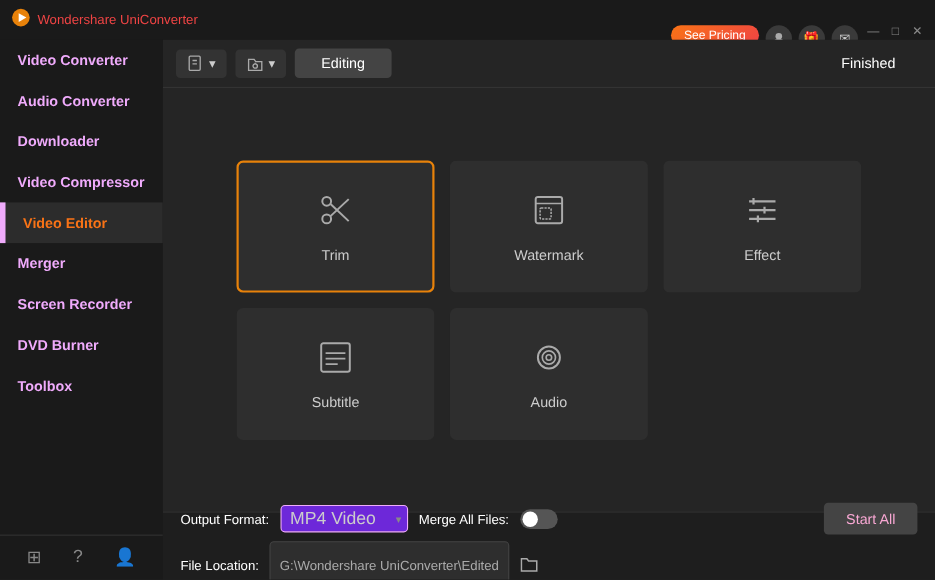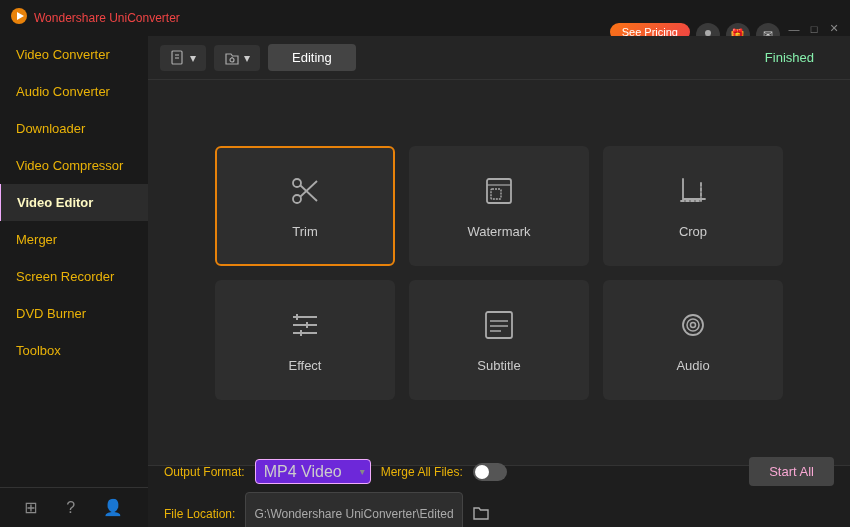--- a/index.html
+++ b/index.html
@@ -79,30 +79,31 @@
     .sidebar {
       width: 148px;
       background: #1a1a1a;
       display: flex;
       flex-direction: column;
       flex-shrink: 0;
     }
     .sidebar-item {
       padding: 11px 16px;
       font-size: 13px;
-      color: #eab308;
-      cursor: pointer;
-      display: flex;
-      align-items: center;
+      color: #f0abfc;
+      cursor: pointer;
+      display: flex;
+      align-items: center;
+      font-weight: bold;
     }
     .sidebar-item.active {
       background: #2c2c2c;
-      color: #fef9c3;
+      color: #f97316;
       font-weight: 600;
-      border-left: 1px solid #f0abfc;
+      border-left: 5px solid #f0abfc;
     }
     .sidebar-spacer { flex: 1; }
     .sidebar-bottom {
       display: flex;
       align-items: center;
       justify-content: space-around;
       padding: 10px;
       border-top: 1px solid #333;
     }
     .sidebar-bottom-icon {
@@ -152,21 +153,21 @@
       justify-content: space-between;
       flex: 1;
       gap: 0;
     }
     .tab-btn {
       padding: 6px 24px;
       font-size: 13px;
       cursor: pointer;
       border: none;
       background: transparent;
-      color: #86efac;
+      color: #ffffff;
       border-radius: 4px;
     }
     .tab-btn.active {
       background: #444;
       color: #fff;
       border-radius: 4px;
     }
 
     
     .editor-content {
@@ -219,21 +220,21 @@
       gap: 6px;
       flex-shrink: 0;
     }
     .bottom-row {
       display: flex;
       align-items: center;
       gap: 10px;
     }
     .bottom-label {
       font-size: 12px;
-      color: #eab308;
+      color: #ffffff;
     }
     .format-select {
       background: #6d28d9;
       border: 1px solid #f0abfc;
       border-radius: 4px;
       color: #ccc;
       padding: 3px 24px 3px 8px;
       font-size: 16px;
       appearance: none;
       -webkit-appearance: none;
@@ -408,29 +409,20 @@
           <span class="editor-card-icon">
             <svg width="36" height="36" viewBox="0 0 36 36" fill="none">
               <rect x="6" y="6" width="24" height="24" rx="2" stroke="#aaa" stroke-width="1.8"></rect>
               <line x1="6" y1="12" x2="30" y2="12" stroke="#aaa" stroke-width="1.2"></line>
               <rect x="10" y="16" width="10" height="10" rx="1" stroke="#aaa" stroke-width="1.4" stroke-dasharray="2 1"></rect>
             </svg>
           </span>
           <span class="editor-card-label">Watermark</span>
         </div>
 
-        <div class="editor-card">
-          <span class="editor-card-icon">
-            <svg width="36" height="36" viewBox="0 0 36 36" fill="none">
-              <path d="M8 6v20h22" stroke="#aaa" stroke-width="1.8" stroke-linecap="round"></path>
-              <path d="M6 28h20V8" stroke="#aaa" stroke-width="1.8" stroke-linecap="round" stroke-dasharray="3 2"></path>
-            </svg>
-          </span>
-          <span class="editor-card-label">Crop</span>
-        </div>
 
         <div class="editor-card">
           <span class="editor-card-icon">
             <svg width="36" height="36" viewBox="0 0 36 36" fill="none">
               <line x1="6" y1="10" x2="30" y2="10" stroke="#aaa" stroke-width="2"></line>
               <line x1="10" y1="7" x2="10" y2="13" stroke="#aaa" stroke-width="2"></line>
               <line x1="6" y1="18" x2="30" y2="18" stroke="#aaa" stroke-width="2"></line>
               <line x1="20" y1="15" x2="20" y2="21" stroke="#aaa" stroke-width="2"></line>
               <line x1="6" y1="26" x2="30" y2="26" stroke="#aaa" stroke-width="2"></line>
               <line x1="14" y1="23" x2="14" y2="29" stroke="#aaa" stroke-width="2"></line>

